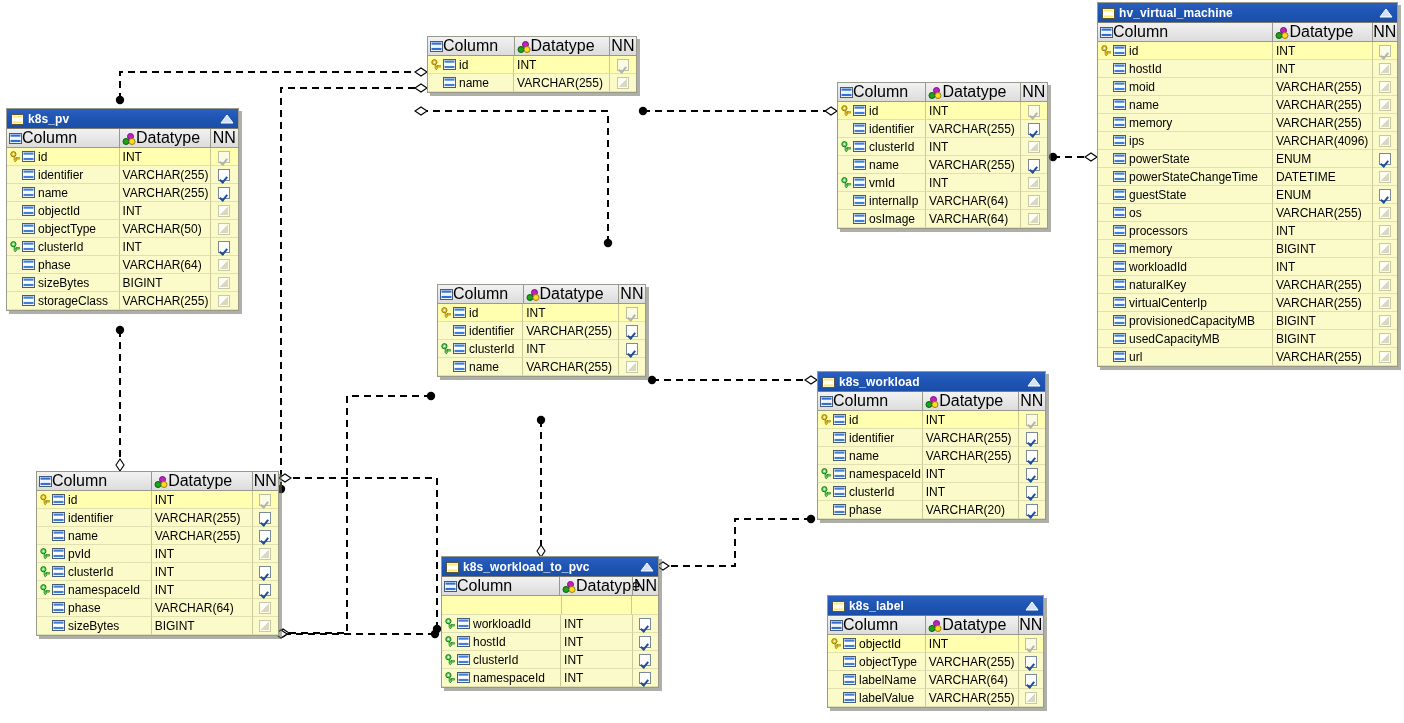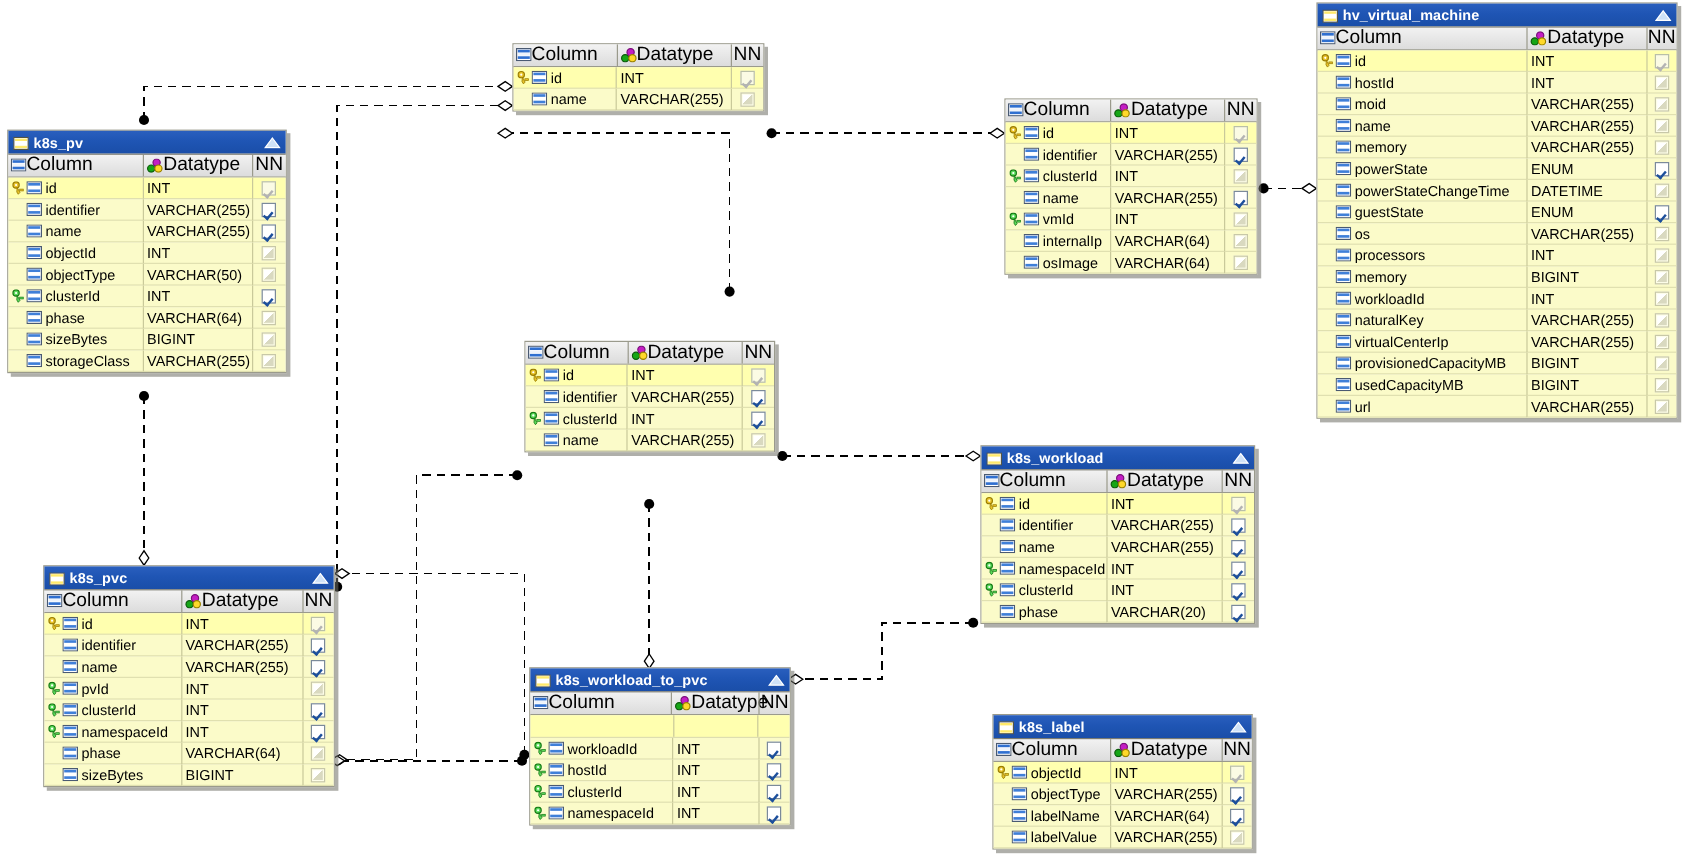--- a/index.html
+++ b/index.html
@@ -777,20 +777,40 @@
           <div class="c1" style="width:176px">
             <span class="keyslot"></span>
             <span class="colicon">
               <svg class="ico" width="13" height="11" viewBox="0 0 13 11">
                 <rect x="0.5" y="0.5" width="12" height="10" fill="#ffffff" stroke="#4a5a72"></rect>
                 <rect x="1.5" y="1.5" width="10" height="2.2" fill="#3f7fd8"></rect>
                 <rect x="1.5" y="4.2" width="10" height="2.2" fill="#ffffff"></rect>
                 <rect x="1.5" y="6.9" width="10" height="2.2" fill="#3f7fd8"></rect>
               </svg>
             </span>
+            <span class="ctext">ips</span>
+          </div>
+          <div class="c2" style="width:98px">
+            <span class="ctext">VARCHAR(4096)</span>
+          </div>
+          <div class="c3" style="width:25px">
+            <span class="chk blank"></span>
+          </div>
+        </div>
+        <div class="col-row">
+          <div class="c1" style="width:176px">
+            <span class="keyslot"></span>
+            <span class="colicon">
+              <svg class="ico" width="13" height="11" viewBox="0 0 13 11">
+                <rect x="0.5" y="0.5" width="12" height="10" fill="#ffffff" stroke="#4a5a72"></rect>
+                <rect x="1.5" y="1.5" width="10" height="2.2" fill="#3f7fd8"></rect>
+                <rect x="1.5" y="4.2" width="10" height="2.2" fill="#ffffff"></rect>
+                <rect x="1.5" y="6.9" width="10" height="2.2" fill="#3f7fd8"></rect>
+              </svg>
+            </span>
             <span class="ctext">powerState</span>
           </div>
           <div class="c2" style="width:98px">
             <span class="ctext">ENUM</span>
           </div>
           <div class="c3" style="width:25px">
             <span class="chk on"></span>
           </div>
         </div>
         <div class="col-row">
@@ -1303,32 +1323,20 @@
           </div>
           <div class="c2" style="width:95px">
             <span class="ctext">VARCHAR(20)</span>
           </div>
           <div class="c3" style="width:27px">
             <span class="chk on"></span>
           </div>
         </div>
       </div>
       <div class="entity" style="left: 36px; top: 471px; width: 243px;">
-        <div class="ent-title">
-          <span><svg class="ico" width="13" height="11" viewBox="0 0 13 11">
-              <rect x="0.5" y="0.5" width="12" height="10" fill="#ffffff" stroke="#555544"></rect>
-              <rect x="1.5" y="1.5" width="10" height="2" fill="#ffe96a"></rect>
-              <rect x="1.5" y="4.5" width="10" height="2" fill="#ffffff"></rect>
-              <rect x="1.5" y="7.5" width="10" height="2" fill="#ffe96a"></rect>
-            </svg></span>
-          <span class="tname">k8s_pvc</span>
-          <span class="collapse-tri"><svg width="14" height="10" viewBox="0 0 14 10">
-              <polygon points="7,1 13,9 1,9" fill="#cfe2f7" stroke="#ffffff" stroke-width="1"></polygon>
-            </svg></span>
-        </div>
         <div class="hdr-row">
           <div class="c1" style="width:115px">
             <span><svg class="ico" width="13" height="11" viewBox="0 0 13 11">
                 <rect x="0.5" y="0.5" width="12" height="10" fill="#ffffff" stroke="#4a5a72"></rect>
                 <rect x="1.5" y="1.5" width="10" height="2.2" fill="#2f6fd0"></rect>
                 <rect x="1.5" y="4.2" width="10" height="2.2" fill="#eef3fb"></rect>
                 <rect x="1.5" y="6.9" width="10" height="2.2" fill="#2f6fd0"></rect>
               </svg></span>
             <span>Column</span>
           </div>

